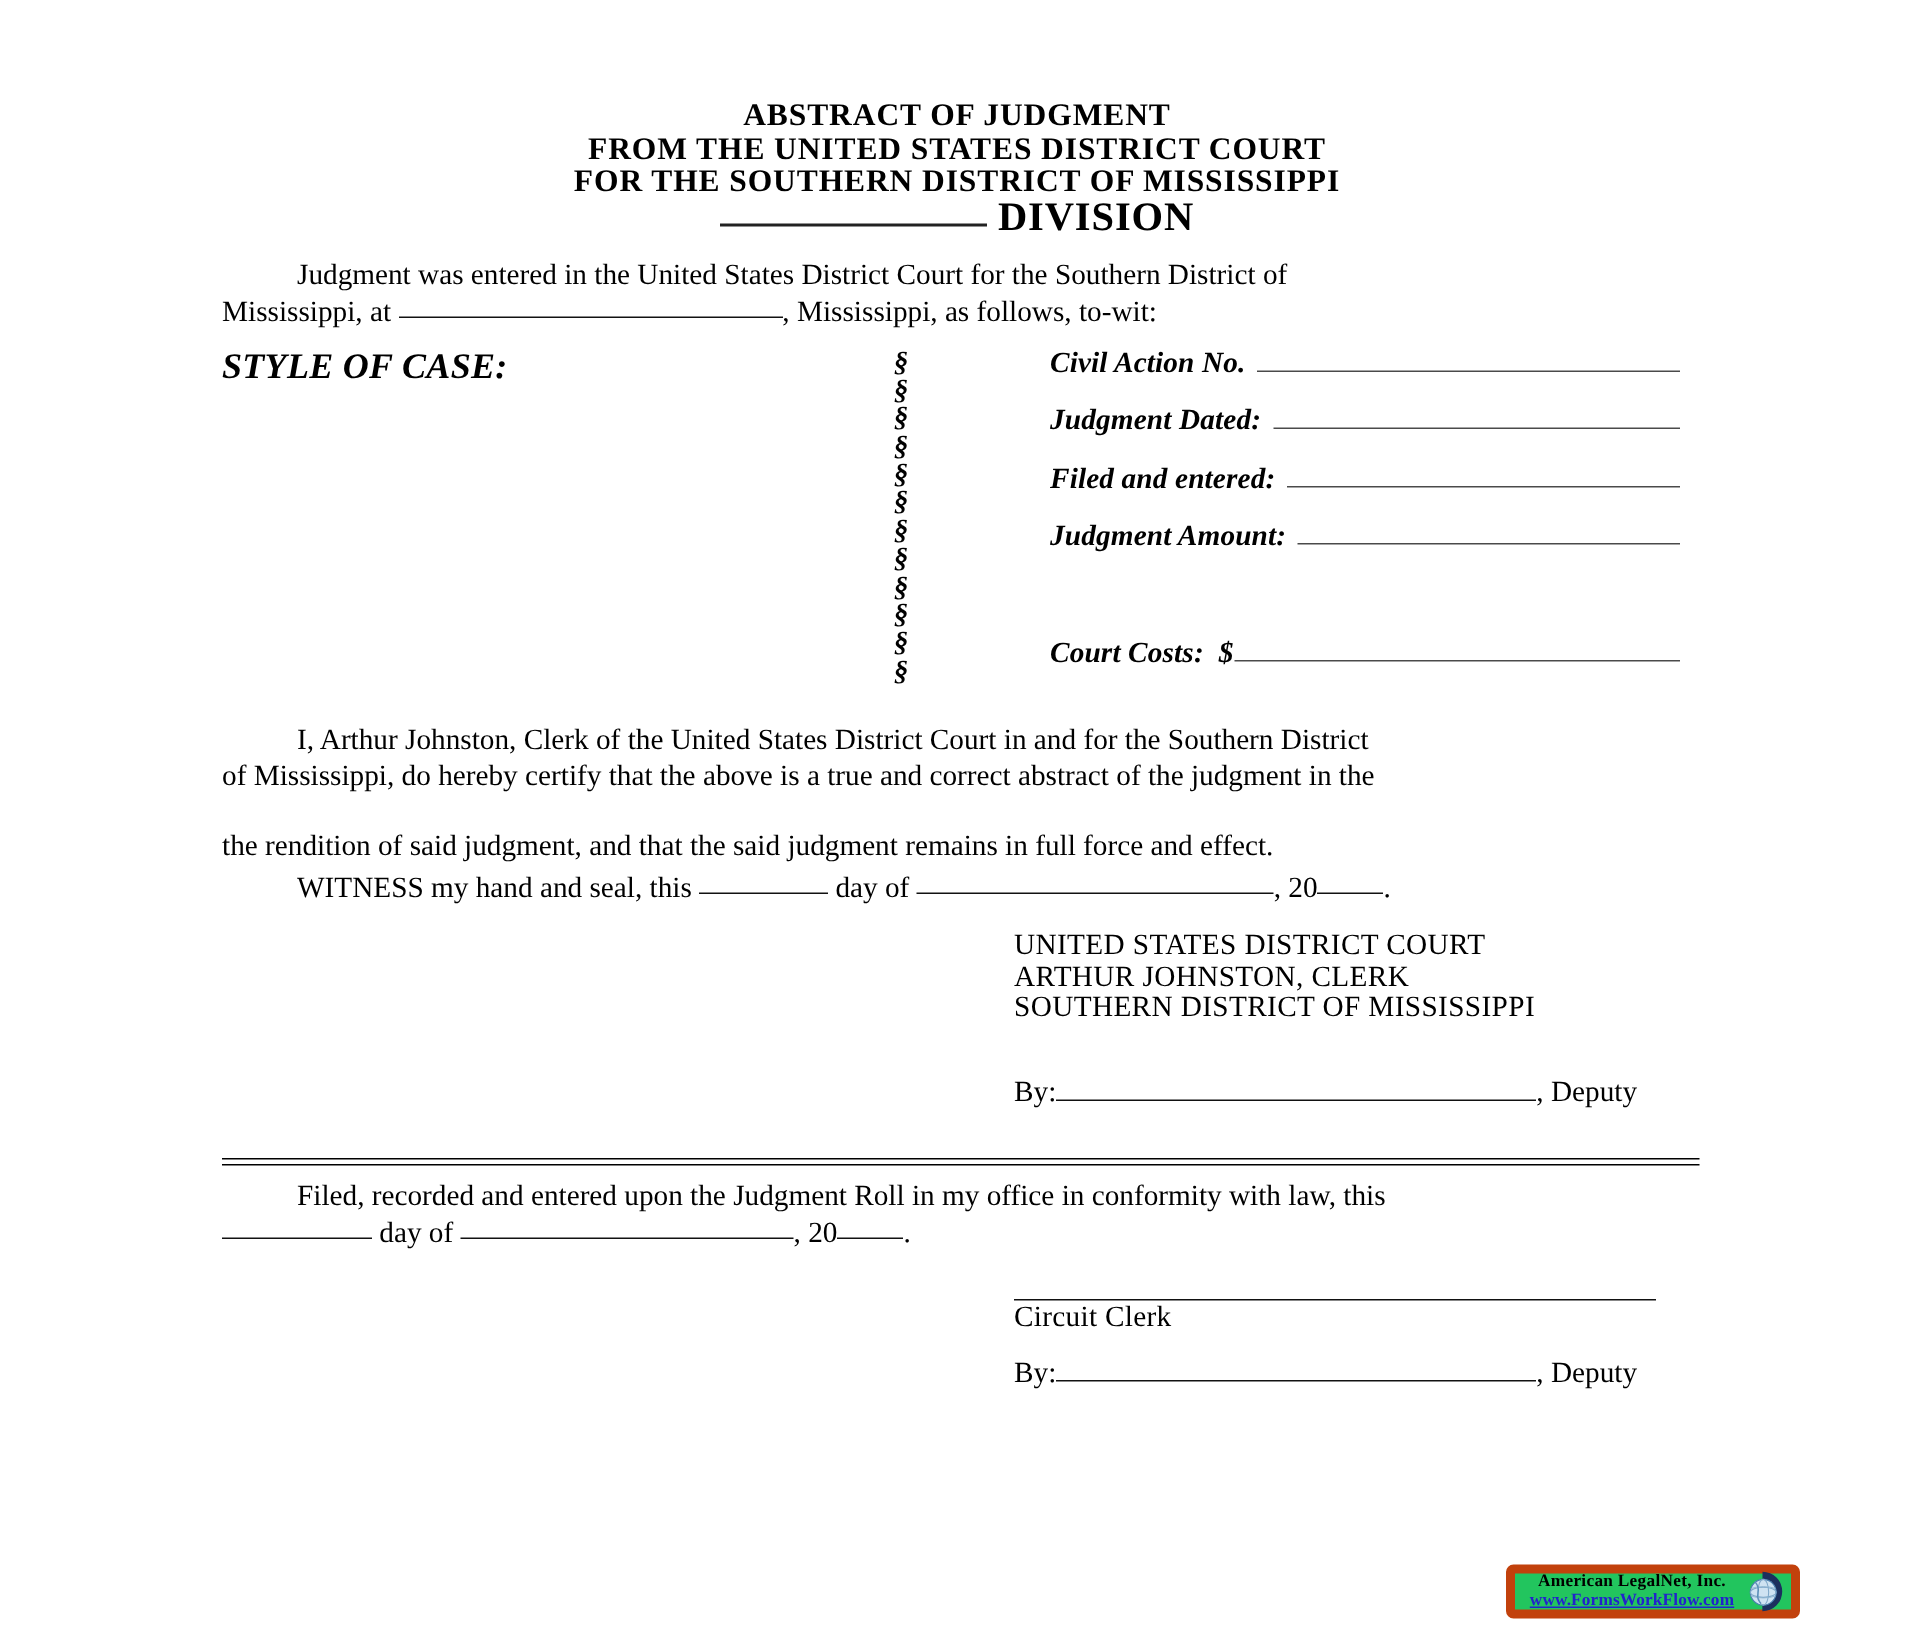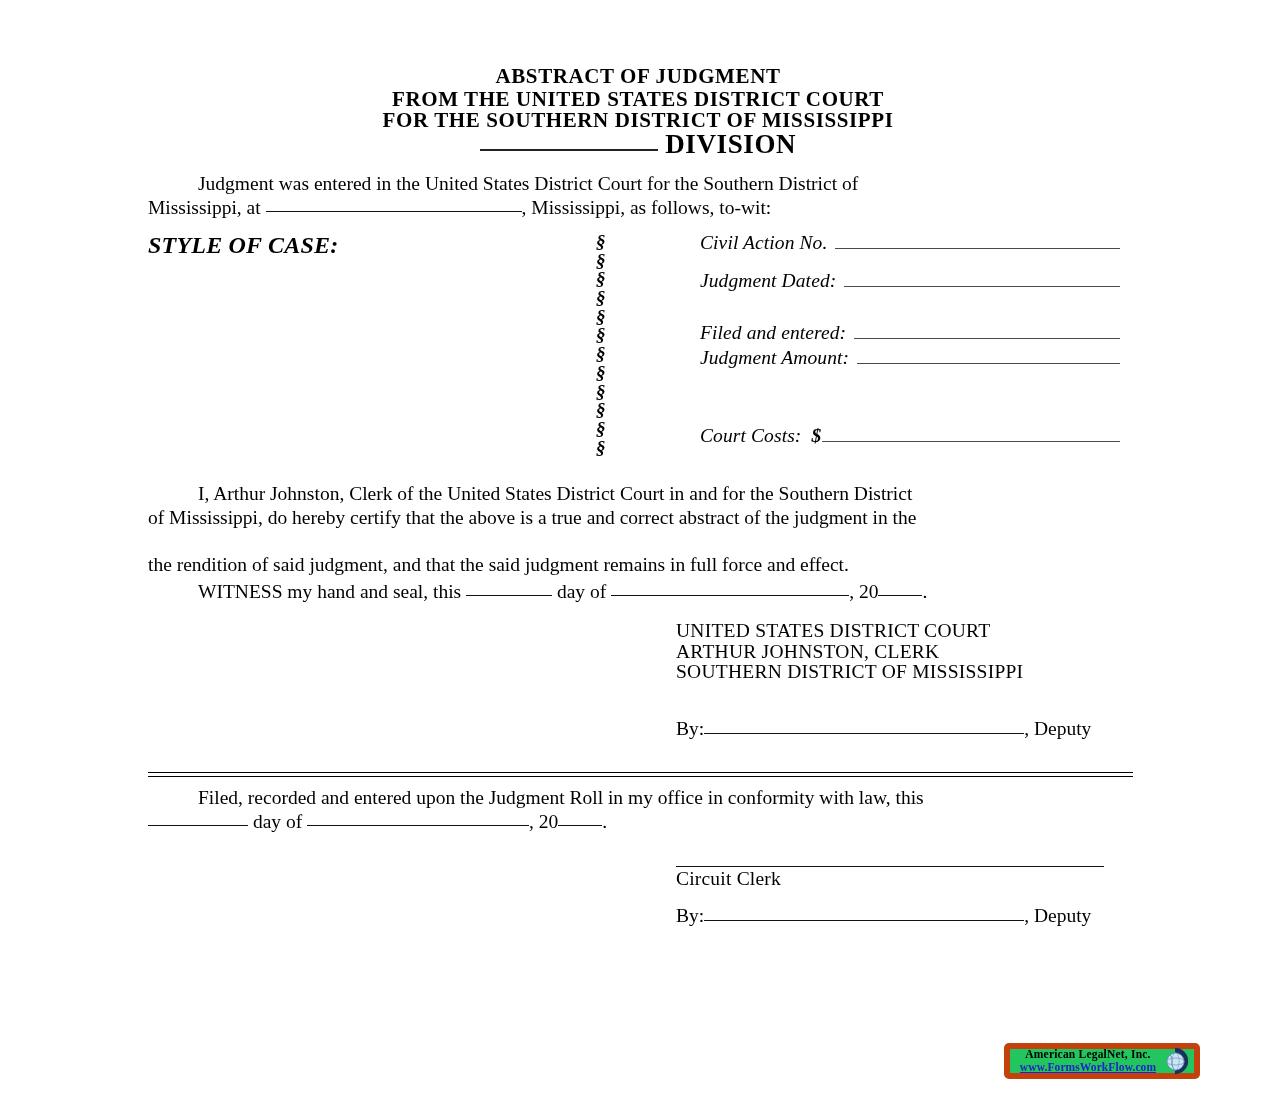--- a/index.html
+++ b/index.html
@@ -107,21 +107,21 @@
   .field-row {
     position: absolute;
     left: 0;
     display: flex;
     align-items: baseline;
     white-space: nowrap;
     width: 420px;
   }
   .field-label {
     font-size: 19.5px;
-    font-weight: normal;
+    font-weight: bold;
     font-style: italic;
     letter-spacing: 0.1px;
     flex: 0 0 auto;
   }
   .field-rule {
     flex: 1 1 auto;
     border-bottom: 1.8px solid #4a4a4a;
     height: 14px;
     margin-left: 8px;
   }
@@ -263,21 +263,21 @@
 
   <div class="fields">
     <div class="field-row" style="top:0px">
       <span class="field-label">Civil Action No.</span>
       <span class="field-rule"></span>
     </div>
     <div class="field-row" style="top:38px">
       <span class="field-label">Judgment Dated:</span>
       <span class="field-rule"></span>
     </div>
-    <div class="field-row" style="top:90px">
+    <div class="field-row" style="top:77px">
       <span class="field-label">Filed and entered:</span>
       <span class="field-rule"></span>
     </div>
     <div class="field-row" style="top:115px">
       <span class="field-label">Judgment Amount:</span>
       <span class="field-rule"></span>
     </div>
     <div class="field-row" style="top:193px">
       <span class="field-label">Court Costs:</span>
       <span class="dollar">$</span>

